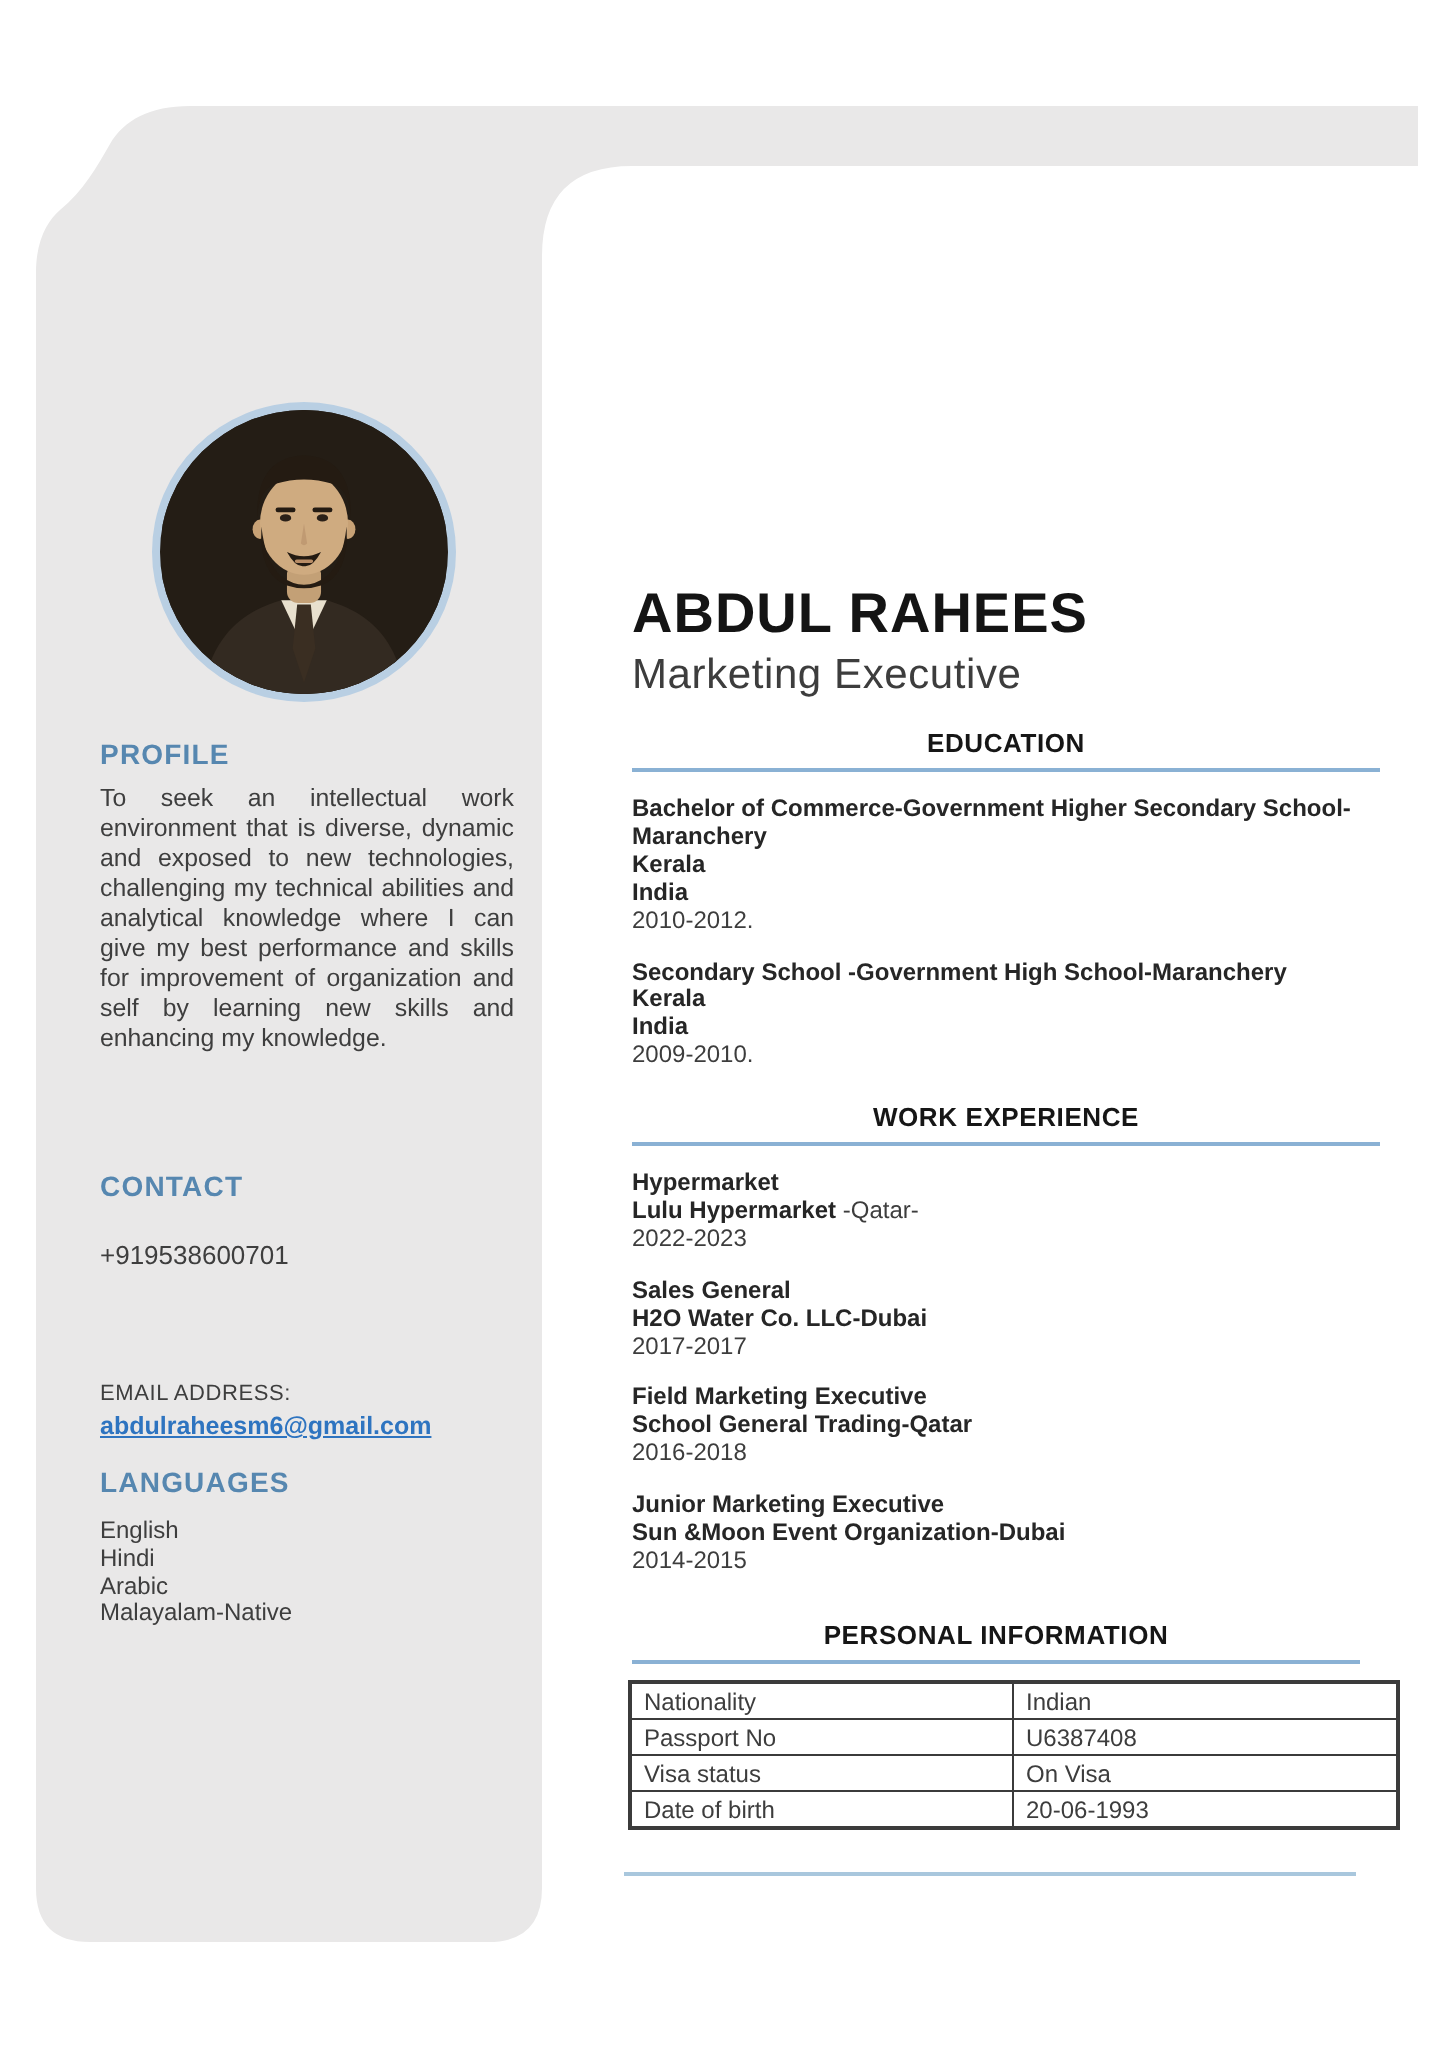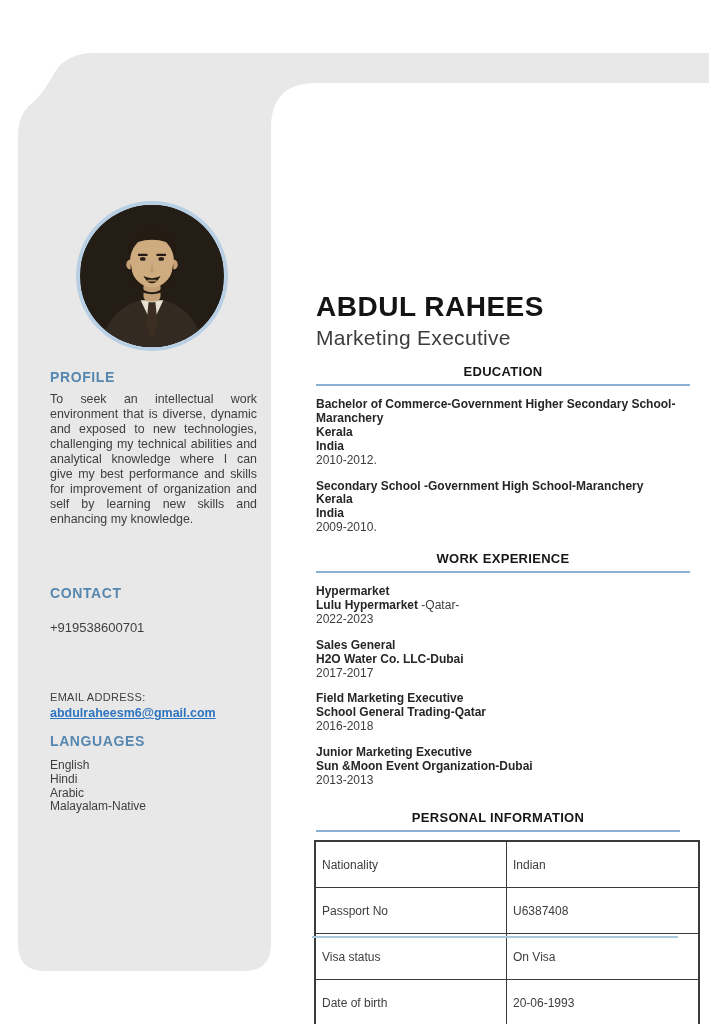--- a/index.html
+++ b/index.html
@@ -56,21 +56,21 @@
   .item .b { font-weight:bold; color:#262626; }
 
   
   .ptable {
     margin-top:8px; margin-left:-2px; width:363px;
     border-collapse:collapse; table-layout:fixed;
     font-size:12px; color:#3d3d3d;
     border:2px solid #3b3b3b;
   }
   .ptable td {
-    border:1px solid #3b3b3b; height:15px; padding:15px 6px;
+    border:1px solid #3b3b3b; height:15px; padding:1px 6px;
     overflow:hidden; white-space:nowrap;
   }
   .ptable td.c1 { width:178px; }
   .ptable td.c2 { width:179px; }
 
   .final-line {
     position:absolute; left:312px; top:936px; width:366px; height:2px;
     background:#a9c7dd;
   }
 </style>
@@ -155,21 +155,21 @@
       <div>2017-2017</div>
     </div>
     <div class="item">
       <div class="b">Field Marketing Executive</div>
       <div><span class="b">School General Trading-Qatar</span><span></span></div>
       <div>2016-2018</div>
     </div>
     <div class="item">
       <div class="b">Junior Marketing Executive</div>
       <div><span class="b">Sun &amp;Moon Event Organization-Dubai</span><span></span></div>
-      <div>2013-2013</div>
+      <div>2014-2015</div>
     </div>
   </div>
 
   <div class="section sec-personal">
     <div class="sec-heading">PERSONAL INFORMATION</div>
     <table class="ptable">
       <tbody>
         <tr>
           <td class="c1">Nationality</td>
           <td class="c2">Indian</td>

